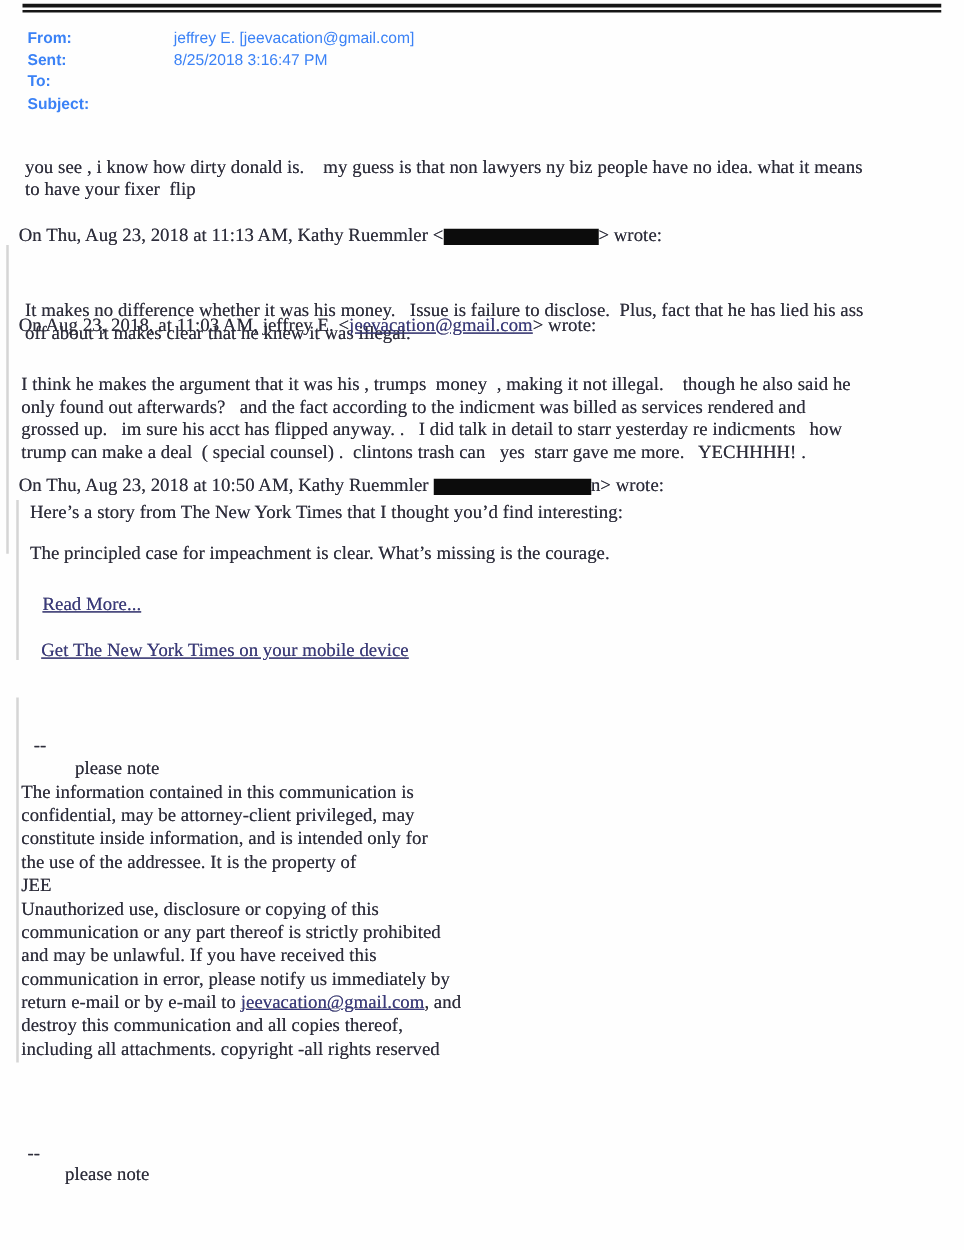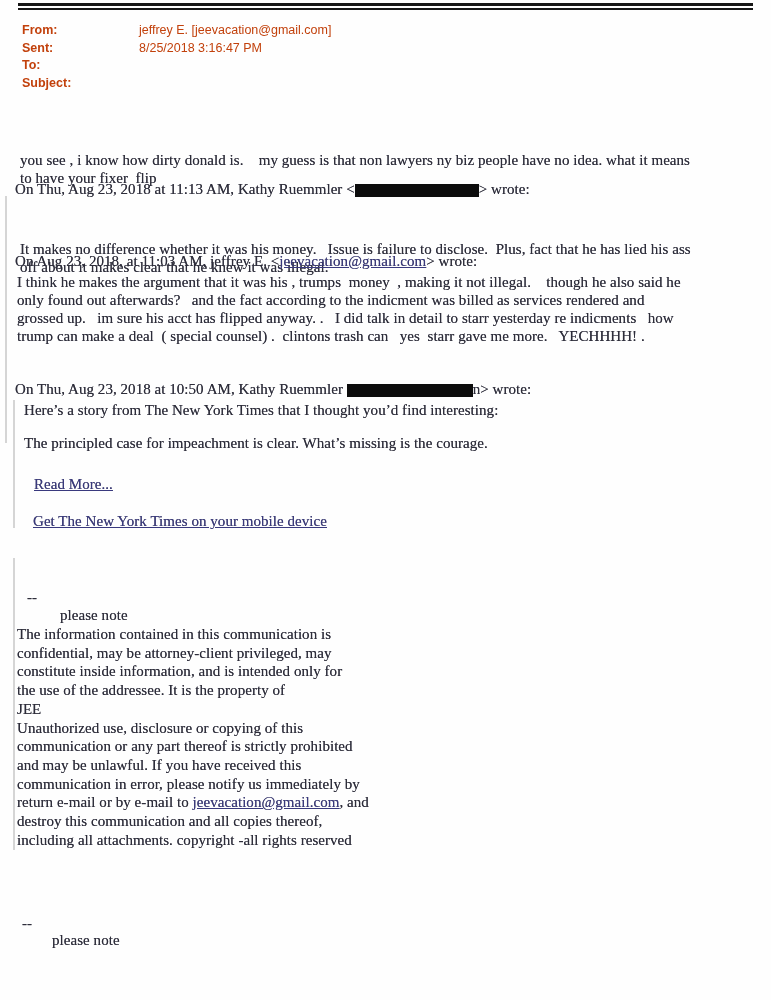--- a/index.html
+++ b/index.html
@@ -24,21 +24,21 @@
     border-top: 3px solid #161616;
     border-bottom: 2px solid #161616;
     box-sizing: border-box;
   }
 
   
   .hdr {
     left: 22px; top: 22px;
     font-family: "Liberation Sans", sans-serif;
     font-size: 12.5px; line-height: 17.5px;
-    color: #c2410c;
+    color: #3b82f6;
   }
   .hdr-row { display: flex; align-items: baseline; }
   .hdr-label { width: 81px; font-weight: bold; flex: 0 0 81px; }
   .hdr-value { white-space: pre; padding-left: 36px; }
 
   .redaction {
     display: inline-block;
     background: #0c0c0c;
     height: 13px;
     vertical-align: -2px;
@@ -87,31 +87,31 @@
     </div>
     <div class="hdr-row">
       <span class="hdr-label">Subject:</span>
     </div>
   </div>
 
   <div class="quote-rule" style="left:5px; top:196px; height:247px;"></div>
   <div class="quote-rule" style="left:13px; top:400px; height:128px;"></div>
   <div class="quote-rule" style="left:13px; top:558px; height:292px;"></div>
 
-  <div class="abs body-text scan-text" style="left:20px; top:125px; width:745px;margin-top:26px;">you see , i know how dirty donald is.    my guess is that non lawyers ny biz people have no idea. what it means
+  <div class="abs body-text scan-text" style="left:20px; top:125px; width:745px;">you see , i know how dirty donald is.    my guess is that non lawyers ny biz people have no idea. what it means
 to have your fixer  flip</div>
 
   <div class="abs body-text scan-text" style="left:15px; top:180px; width:750px;"><span>On Thu, Aug 23, 2018 at 11:13 AM, Kathy Ruemmler &lt;</span><span class="redaction q1-bar"></span><span>&gt; wrote:</span></div>
 
   <div class="abs body-text scan-text" style="left:20px; top:198px; width:748px;margin-top:42px;">It makes no difference whether it was his money.   Issue is failure to disclose.  Plus, fact that he has lied his ass
 off about it makes clear that he knew it was illegal.</div>
 
   <div class="abs body-text scan-text" style="left:15px; top:252px; width:750px;"><span>On Aug 23, 2018, at 11:03 AM, jeffrey E. &lt;</span><a class="doc-link">jeevacation@gmail.com</a><span>&gt; wrote:</span></div>
 
-  <div class="abs body-text scan-text" style="left:17px; top:273px; width:750px;">I think he makes the argument that it was his , trumps  money  , making it not illegal.    though he also said he
+  <div class="abs body-text scan-text" style="left:17px; top:299px; width:750px;">I think he makes the argument that it was his , trumps  money  , making it not illegal.    though he also said he
 only found out afterwards?   and the fact according to the indicment was billed as services rendered and
 grossed up.   im sure his acct has flipped anyway. .   I did talk in detail to starr yesterday re indicments   how
 trump can make a deal  ( special counsel) .  clintons trash can   yes  starr gave me more.   YECHHHH! .</div>
 
   <div class="abs body-text scan-text" style="left:15px; top:380px; width:750px;"><span>On Thu, Aug 23, 2018 at 10:50 AM, Kathy Ruemmler </span><span class="redaction q3-bar"></span><span>n&gt; wrote:</span></div>
 
   <div class="abs body-text scan-text" style="left:24px; top:434px; width:740px;">The principled case for impeachment is clear. What’s missing is the courage.</div>
 
   <div class="abs body-text scan-text" style="left:24px; top:401px; width:740px;">Here’s a story from The New York Times that I thought you’d find interesting:</div>
 

